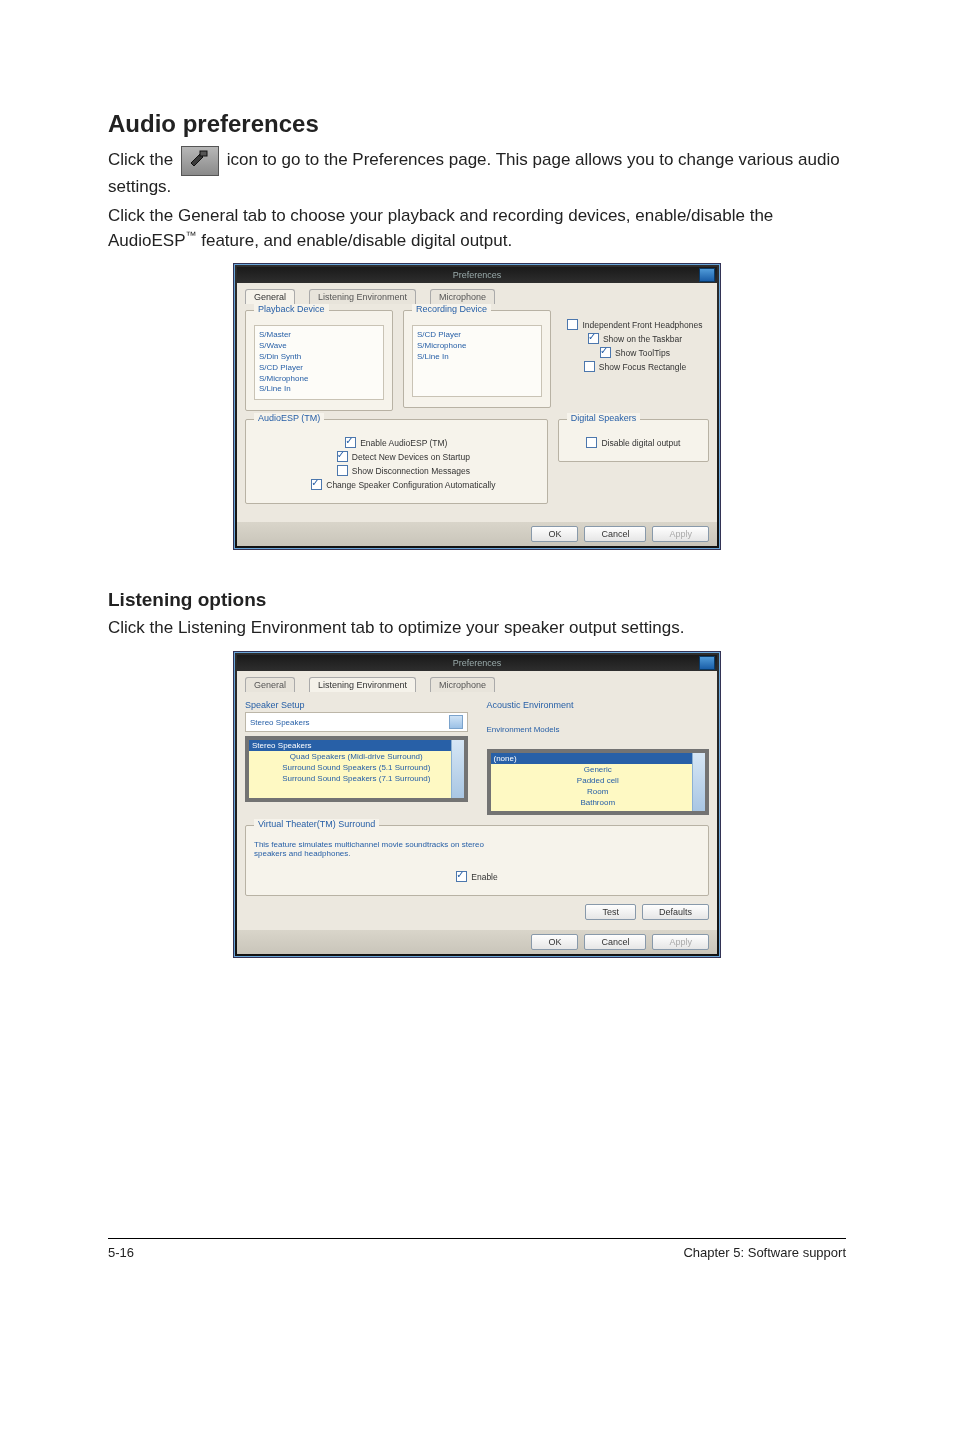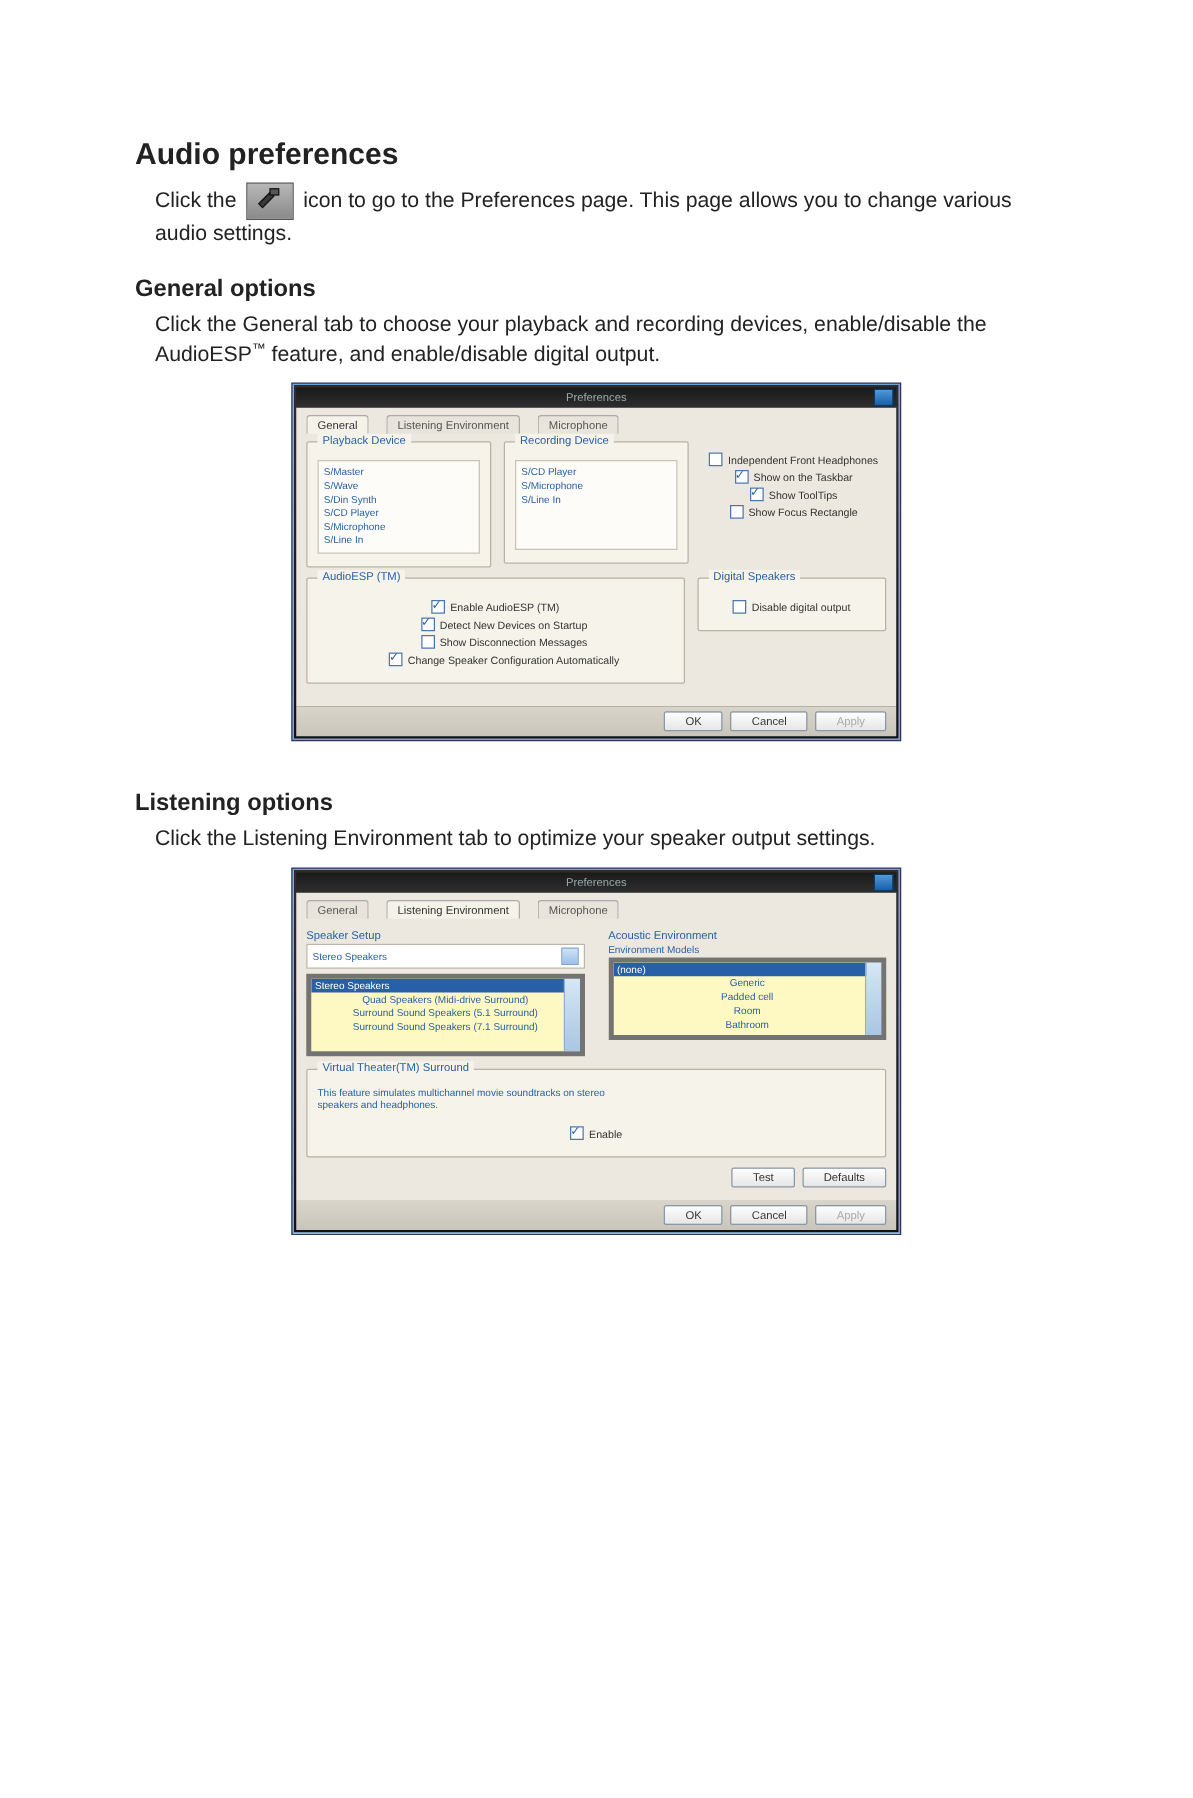--- a/index.html
+++ b/index.html
@@ -21,21 +21,21 @@
     font-weight: bold;
   }
   h3.sub {
     font-size: 19px;
     margin: 22px 0 6px 0;
     font-weight: bold;
   }
   p.body {
     font-size: 17px;
     line-height: 1.35;
-    margin: 0 0 6px 16px;
+    margin: 0 0 6px 0;
   }
   .sup { font-size: 11px; vertical-align: super; }
   .inline-icon {
     display: inline-block;
     width: 36px;
     height: 28px;
     background: linear-gradient(#b7b7b7,#8a8a8a);
     border: 1px solid #555;
     vertical-align: middle;
     position: relative;
@@ -192,21 +192,20 @@
     <span>Click the </span>
     <span class="inline-icon">
       <svg width="22" height="20" viewBox="0 0 22 20">
         <path d="M3 14 L12 5 L15 8 L6 17 Z" fill="#3a3a3a" stroke="#111"></path>
         <rect x="12" y="2" width="7" height="5" fill="#555" stroke="#111"></rect>
       </svg>
     </span>
     <span> icon to go to the Preferences page. This page allows you to change various audio settings.</span>
   </p>
 
-  <h3 class="sub">General options</h3>
 
   <p class="body">
     <span>Click the General tab to choose your playback and recording devices, enable/disable the AudioESP</span><span class="sup">™</span><span> feature, and enable/disable digital output.</span>
   </p>
 
   <div class="dlg-wrap">
     <div class="dialog">
       <div class="dlg-title">
         <span>Preferences</span>
         <span class="x"></span>
@@ -336,21 +335,21 @@
             <div class="sel-list">
               <div class="hl">Stereo Speakers</div>
               <div class="it">Quad Speakers (Midi-drive Surround)</div>
               <div class="it">Surround Sound Speakers (5.1 Surround)</div>
               <div class="it">Surround Sound Speakers (7.1 Surround)</div>
               <div class="sb"></div>
             </div>
           </div>
           <div class="col">
             <div style="color:#2860a7;margin:2px 0">Acoustic Environment</div>
-            <div style="color:#2860a7;margin:2px 0;font-size:8px">Environment Models</div>
+            <div style="color:#2860a7;margin:15px 0;font-size:8px">Environment Models</div>
             <div class="sel-list">
               <div class="hl">(none)</div>
               <div class="it">Generic</div>
               <div class="it">Padded cell</div>
               <div class="it">Room</div>
               <div class="it">Bathroom</div>
               <div class="sb"></div>
             </div>
           </div>
         </div>
@@ -372,14 +371,18 @@
 
       </div>
       <div class="btnbar">
         <div class="btn">OK</div>
         <div class="btn">Cancel</div>
         <div class="btn ghost">Apply</div>
       </div>
     </div>
   </div>
 
+  <div class="footer">
+    <span>5-16</span>
+    <span>Chapter 5: Software support</span>
+  </div>
 
 </div>
 
 </body></html>

